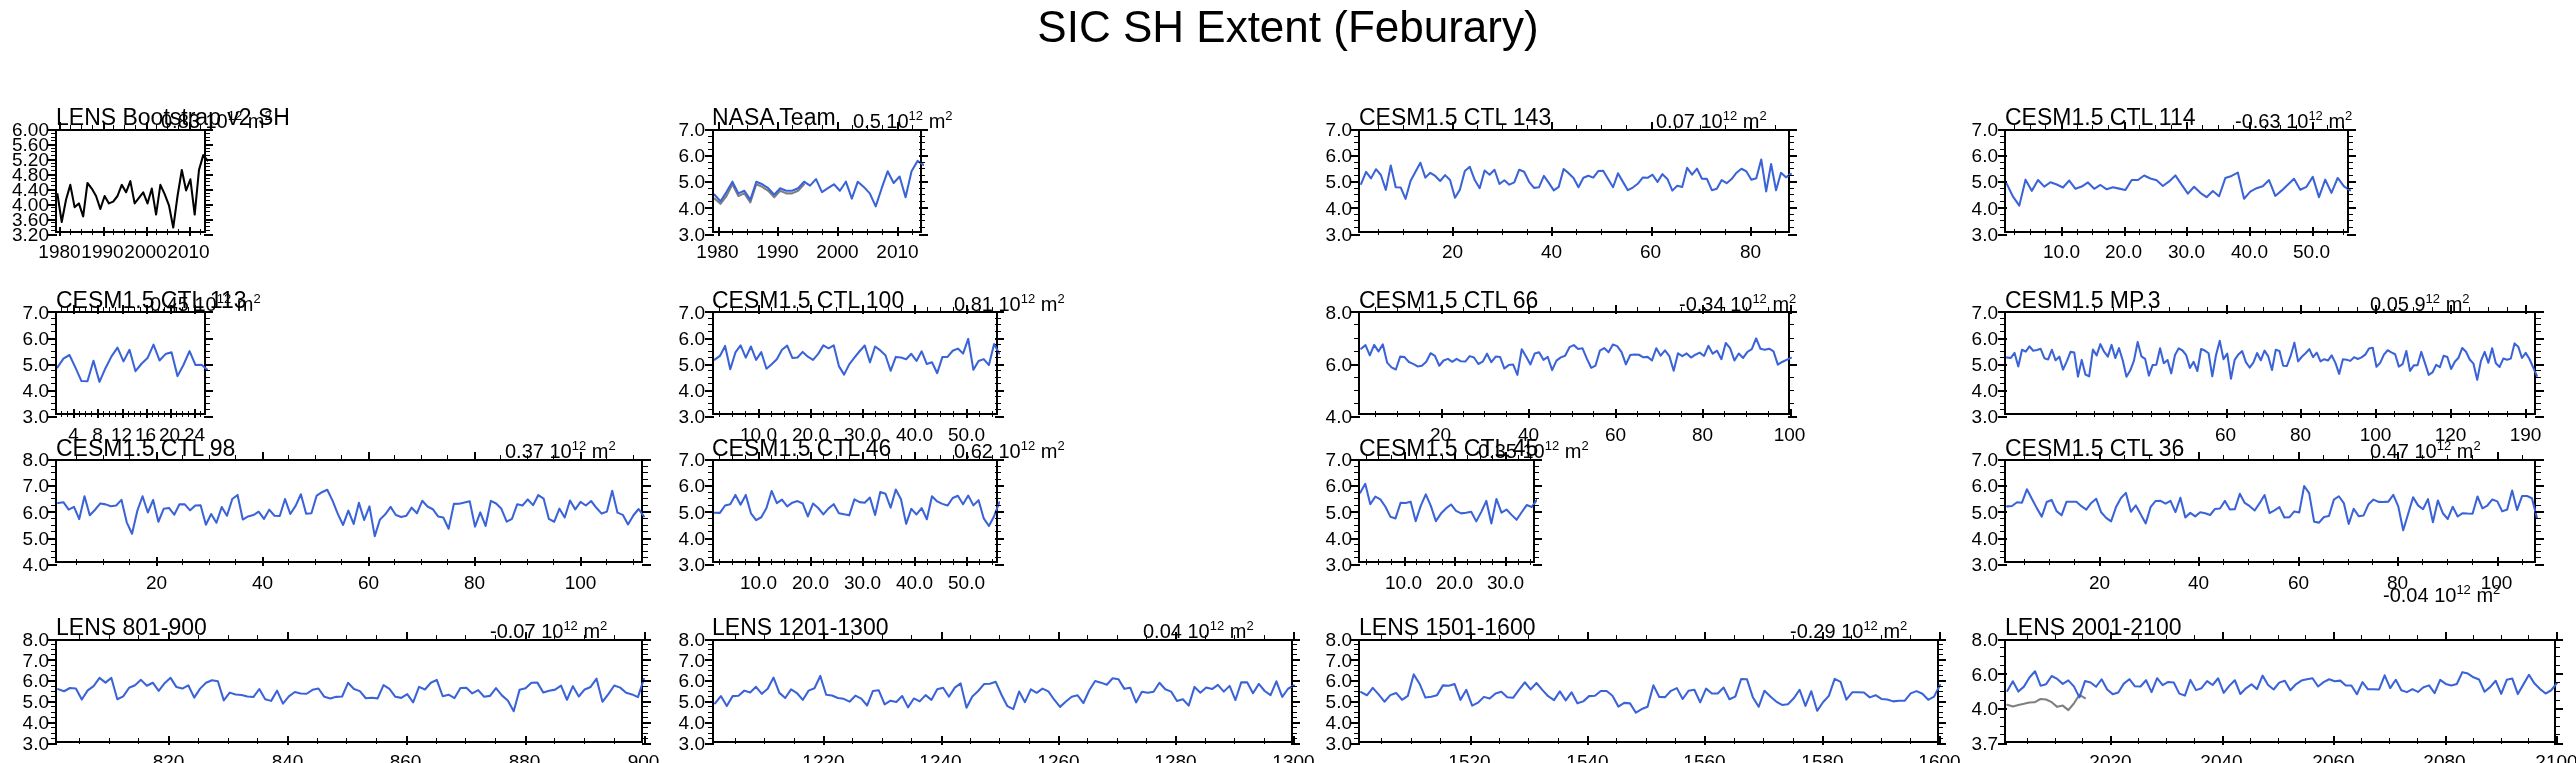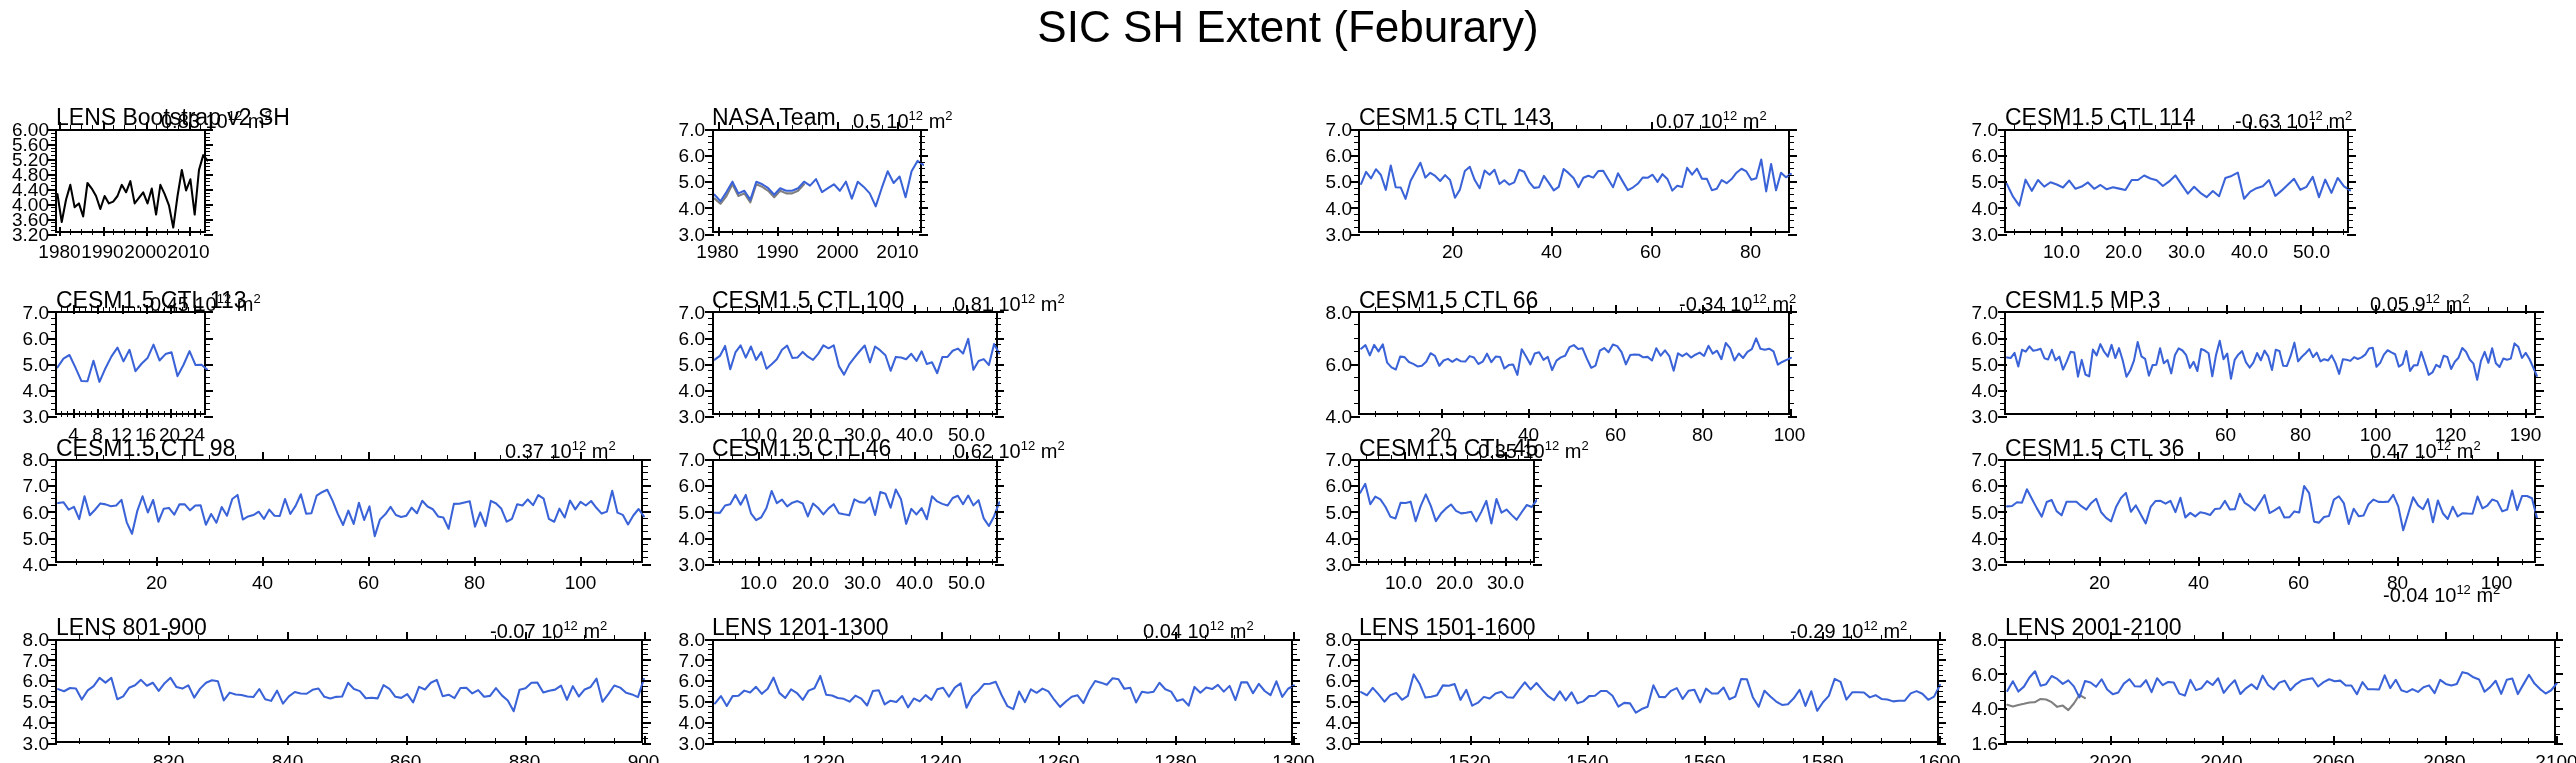--- a/index.html
+++ b/index.html
@@ -1605,21 +1605,21 @@
       </div>
       <div class="ylab" style="left: 1943px; top: 630px; width: 55px;">8.0</div>
       <div style="position: absolute; background: rgb(0, 0, 0); left: 1998px; top: 639px; width: 9px; height: 2px;"></div>
       <div style="position: absolute; background: rgb(0, 0, 0); left: 2554px; top: 639px; width: 9px; height: 2px;"></div>
       <div class="ylab" style="left: 1943px; top: 665px; width: 55px;">6.0</div>
       <div style="position: absolute; background: rgb(0, 0, 0); left: 1998px; top: 673px; width: 9px; height: 2px;"></div>
       <div style="position: absolute; background: rgb(0, 0, 0); left: 2554px; top: 673px; width: 9px; height: 2px;"></div>
       <div class="ylab" style="left: 1943px; top: 699px; width: 55px;">4.0</div>
       <div style="position: absolute; background: rgb(0, 0, 0); left: 1998px; top: 708px; width: 9px; height: 2px;"></div>
       <div style="position: absolute; background: rgb(0, 0, 0); left: 2554px; top: 708px; width: 9px; height: 2px;"></div>
-      <div class="ylab" style="left: 1943px; top: 734px; width: 55px;">1.6</div>
+      <div class="ylab" style="left: 1943px; top: 734px; width: 55px;">3.7</div>
       <div style="position: absolute; background: rgb(0, 0, 0); left: 1998px; top: 743px; width: 9px; height: 2px;"></div>
       <div style="position: absolute; background: rgb(0, 0, 0); left: 2554px; top: 743px; width: 9px; height: 2px;"></div>
       <div style="position: absolute; background: rgb(0, 0, 0); left: 2000px; top: 647px; width: 6px; height: 1px;"></div>
       <div style="position: absolute; background: rgb(0, 0, 0); left: 2554px; top: 647px; width: 6px; height: 1px;"></div>
       <div style="position: absolute; background: rgb(0, 0, 0); left: 2000px; top: 656px; width: 6px; height: 1px;"></div>
       <div style="position: absolute; background: rgb(0, 0, 0); left: 2554px; top: 656px; width: 6px; height: 1px;"></div>
       <div style="position: absolute; background: rgb(0, 0, 0); left: 2000px; top: 665px; width: 6px; height: 1px;"></div>
       <div style="position: absolute; background: rgb(0, 0, 0); left: 2554px; top: 665px; width: 6px; height: 1px;"></div>
       <div style="position: absolute; background: rgb(0, 0, 0); left: 2000px; top: 682px; width: 6px; height: 1px;"></div>
       <div style="position: absolute; background: rgb(0, 0, 0); left: 2554px; top: 682px; width: 6px; height: 1px;"></div>

